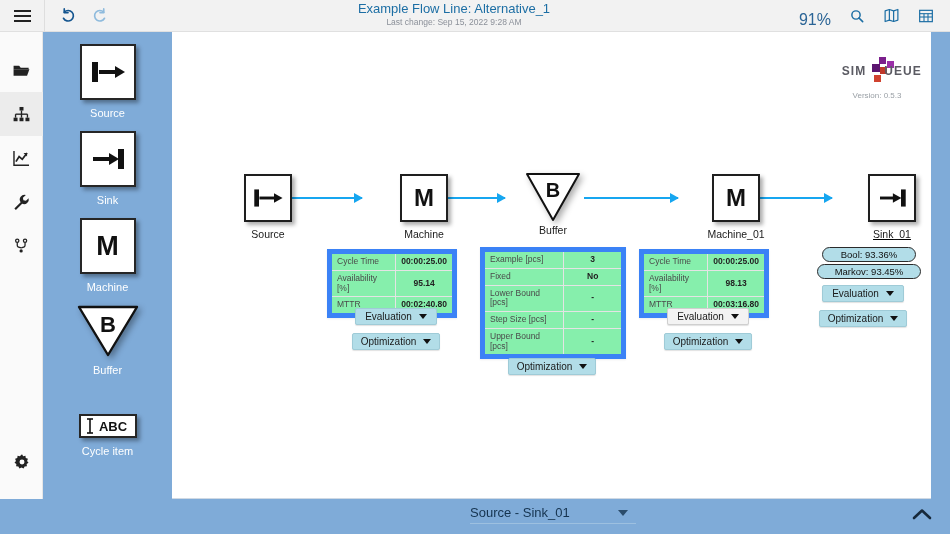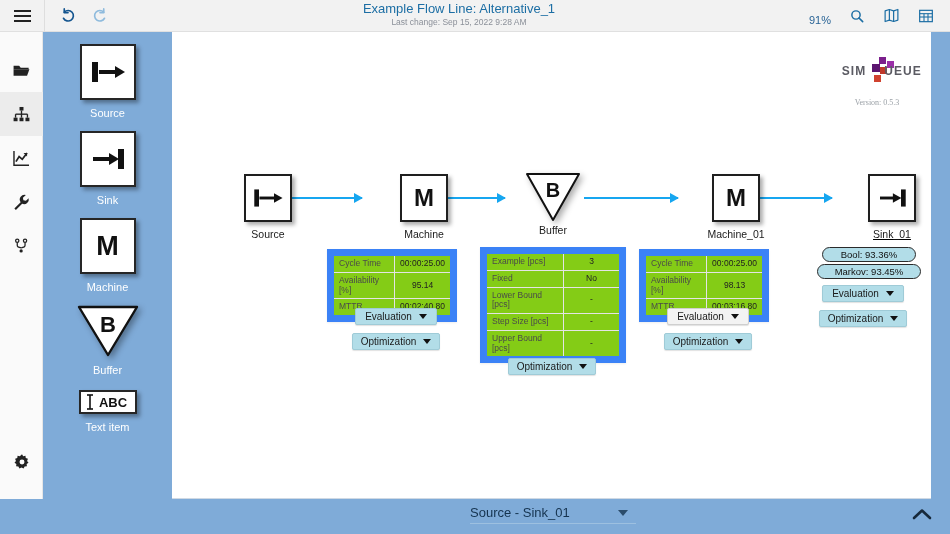--- a/index.html
+++ b/index.html
@@ -33,21 +33,21 @@
   .undo-redo { display: flex; align-items: center; gap: 14px; padding-left: 14px; }
   .icon-btn { cursor: pointer; display: flex; align-items: center; justify-content: center; }
   .title-block {
     flex: 1; text-align: center; line-height: 1.1; padding-bottom: 1px;
   }
   .title-main { font-size: 13px; color: #1c6ea4; }
   .title-sub { font-size: 8.5px; color: #8b9099; margin-top: 2px; }
   .topright {
     display: flex; align-items: center; gap: 18px; padding-right: 16px;
   }
-  .zoom-val { font-size: 11px; color: #2a6496; margin-top: 8px; }
+  .zoom-val { font-size: 16px; color: #2a6496; margin-top: 8px; }
 
   
   .rail {
     position: absolute; left: 0; top: 32px; width: 43px; height: 502px;
     background: #fafafa;
     border-right: 1px solid #e6e6e6;
   }
   .rail-item {
     width: 43px; height: 44px;
     display: flex; align-items: center; justify-content: center;
@@ -83,21 +83,21 @@
     position: absolute; left: 172px; top: 32px;
     width: 759px; height: 467px;
     background: #ffffff;
     border-bottom: 1px solid #cfd9e4;
     overflow: hidden;
   }
   .logo {
     position: absolute; right: 8px; top: 24px; width: 92px; text-align: center;
   }
   .logo-mark { position: relative; height: 32px; }
-  .logo-version { font-size: 8px; color: #9aa0a6; margin-top: 10px; font-family: Liberation Serif, serif; }
+  .logo-version { font-size: 8px; color: #9aa0a6; margin-top: 3px; }
 
   
   .node { position: absolute; }
   .node-shape {
     background: #fff; border: 2px solid #1f1f1f;
     box-shadow: 3px 3px 4px rgba(0,0,0,0.32);
     display: flex; align-items: center; justify-content: center;
     cursor: pointer;
   }
   .node-sq { width: 48px; height: 48px; }
@@ -111,38 +111,38 @@
   .arrow::after {
     content: ""; position: absolute; right: -1px; top: -4px;
     border-left: 9px solid #16a6f0;
     border-top: 5px solid transparent;
     border-bottom: 5px solid transparent;
   }
 
   
   .ptable {
     position: absolute;
-    border: 7px solid #3b82f6;
-    background: #84cc16;
+    border: 5px solid #3b82f6;
+    background: #86efac;
     border-collapse: collapse;
     font-size: 9px;
     box-shadow: 0 1px 2px rgba(0,0,0,0.07);
   }
   .ptable table { border-collapse: collapse; width: 100%; }
   .ptable td {
     border-bottom: 1px solid #e4e4e4;
     padding: 3px 5px;
     color: #4a4a4a;
     font-size: 8.5px;
     line-height: 1.15;
   }
   .ptable tr:last-child td { border-bottom: none; }
   .ptable td.k { width: 58%; }
   .ptable td.v {
-    text-align: center; font-weight: normal; color: #222;
+    text-align: center; font-weight: bold; color: #222;
     border-left: 1px solid #e4e4e4;
     margin-top: 32px;
   }
 
   
   .ddbtn {
     position: absolute;
     background: #b2dde8;
     border: 1px solid #9fcbd7;
     border-radius: 2px;
@@ -353,30 +353,30 @@
     <div class="pal-item">
       <div class="tri-wrap">
         <svg width="62" height="52" viewBox="0 0 62 52">
           <polygon points="2,2 60,2 31,50" fill="#fff" stroke="#111" stroke-width="2.4" stroke-linejoin="round"></polygon>
           <text x="31" y="27" font-family="Liberation Sans, sans-serif" font-size="22" font-weight="bold" fill="#111" text-anchor="middle">B</text>
         </svg>
       </div>
       <div class="pal-label">Buffer</div>
     </div>
 
-    <div class="pal-item" style="margin-top:2px;">
+    <div class="pal-item" style="margin-top:26px;">
       <div class="pal-shape txt-shape">
         <svg width="52" height="18" viewBox="0 0 52 18">
           <line x1="8" y1="2" x2="8" y2="16" stroke="#111" stroke-width="1.6"></line>
           <line x1="5" y1="2" x2="11" y2="2" stroke="#111" stroke-width="1.6"></line>
           <line x1="5" y1="16" x2="11" y2="16" stroke="#111" stroke-width="1.6"></line>
           <text x="31" y="14" font-family="Liberation Sans, sans-serif" font-size="13" font-weight="bold" fill="#111" text-anchor="middle">ABC</text>
         </svg>
       </div>
-      <div class="pal-label">Text item</div>
+      <div class="pal-label">Cycle item</div>
     </div>
   </div>
 
   <div class="canvas">
 
     <div class="logo">
       <div class="logo-mark">
         <svg width="92" height="32" viewBox="0 0 92 32">
           <rect x="48" y="1" width="7" height="7" fill="#7b1f8c"></rect>
           <rect x="56" y="5" width="7" height="7" fill="#9b2fa8"></rect>

